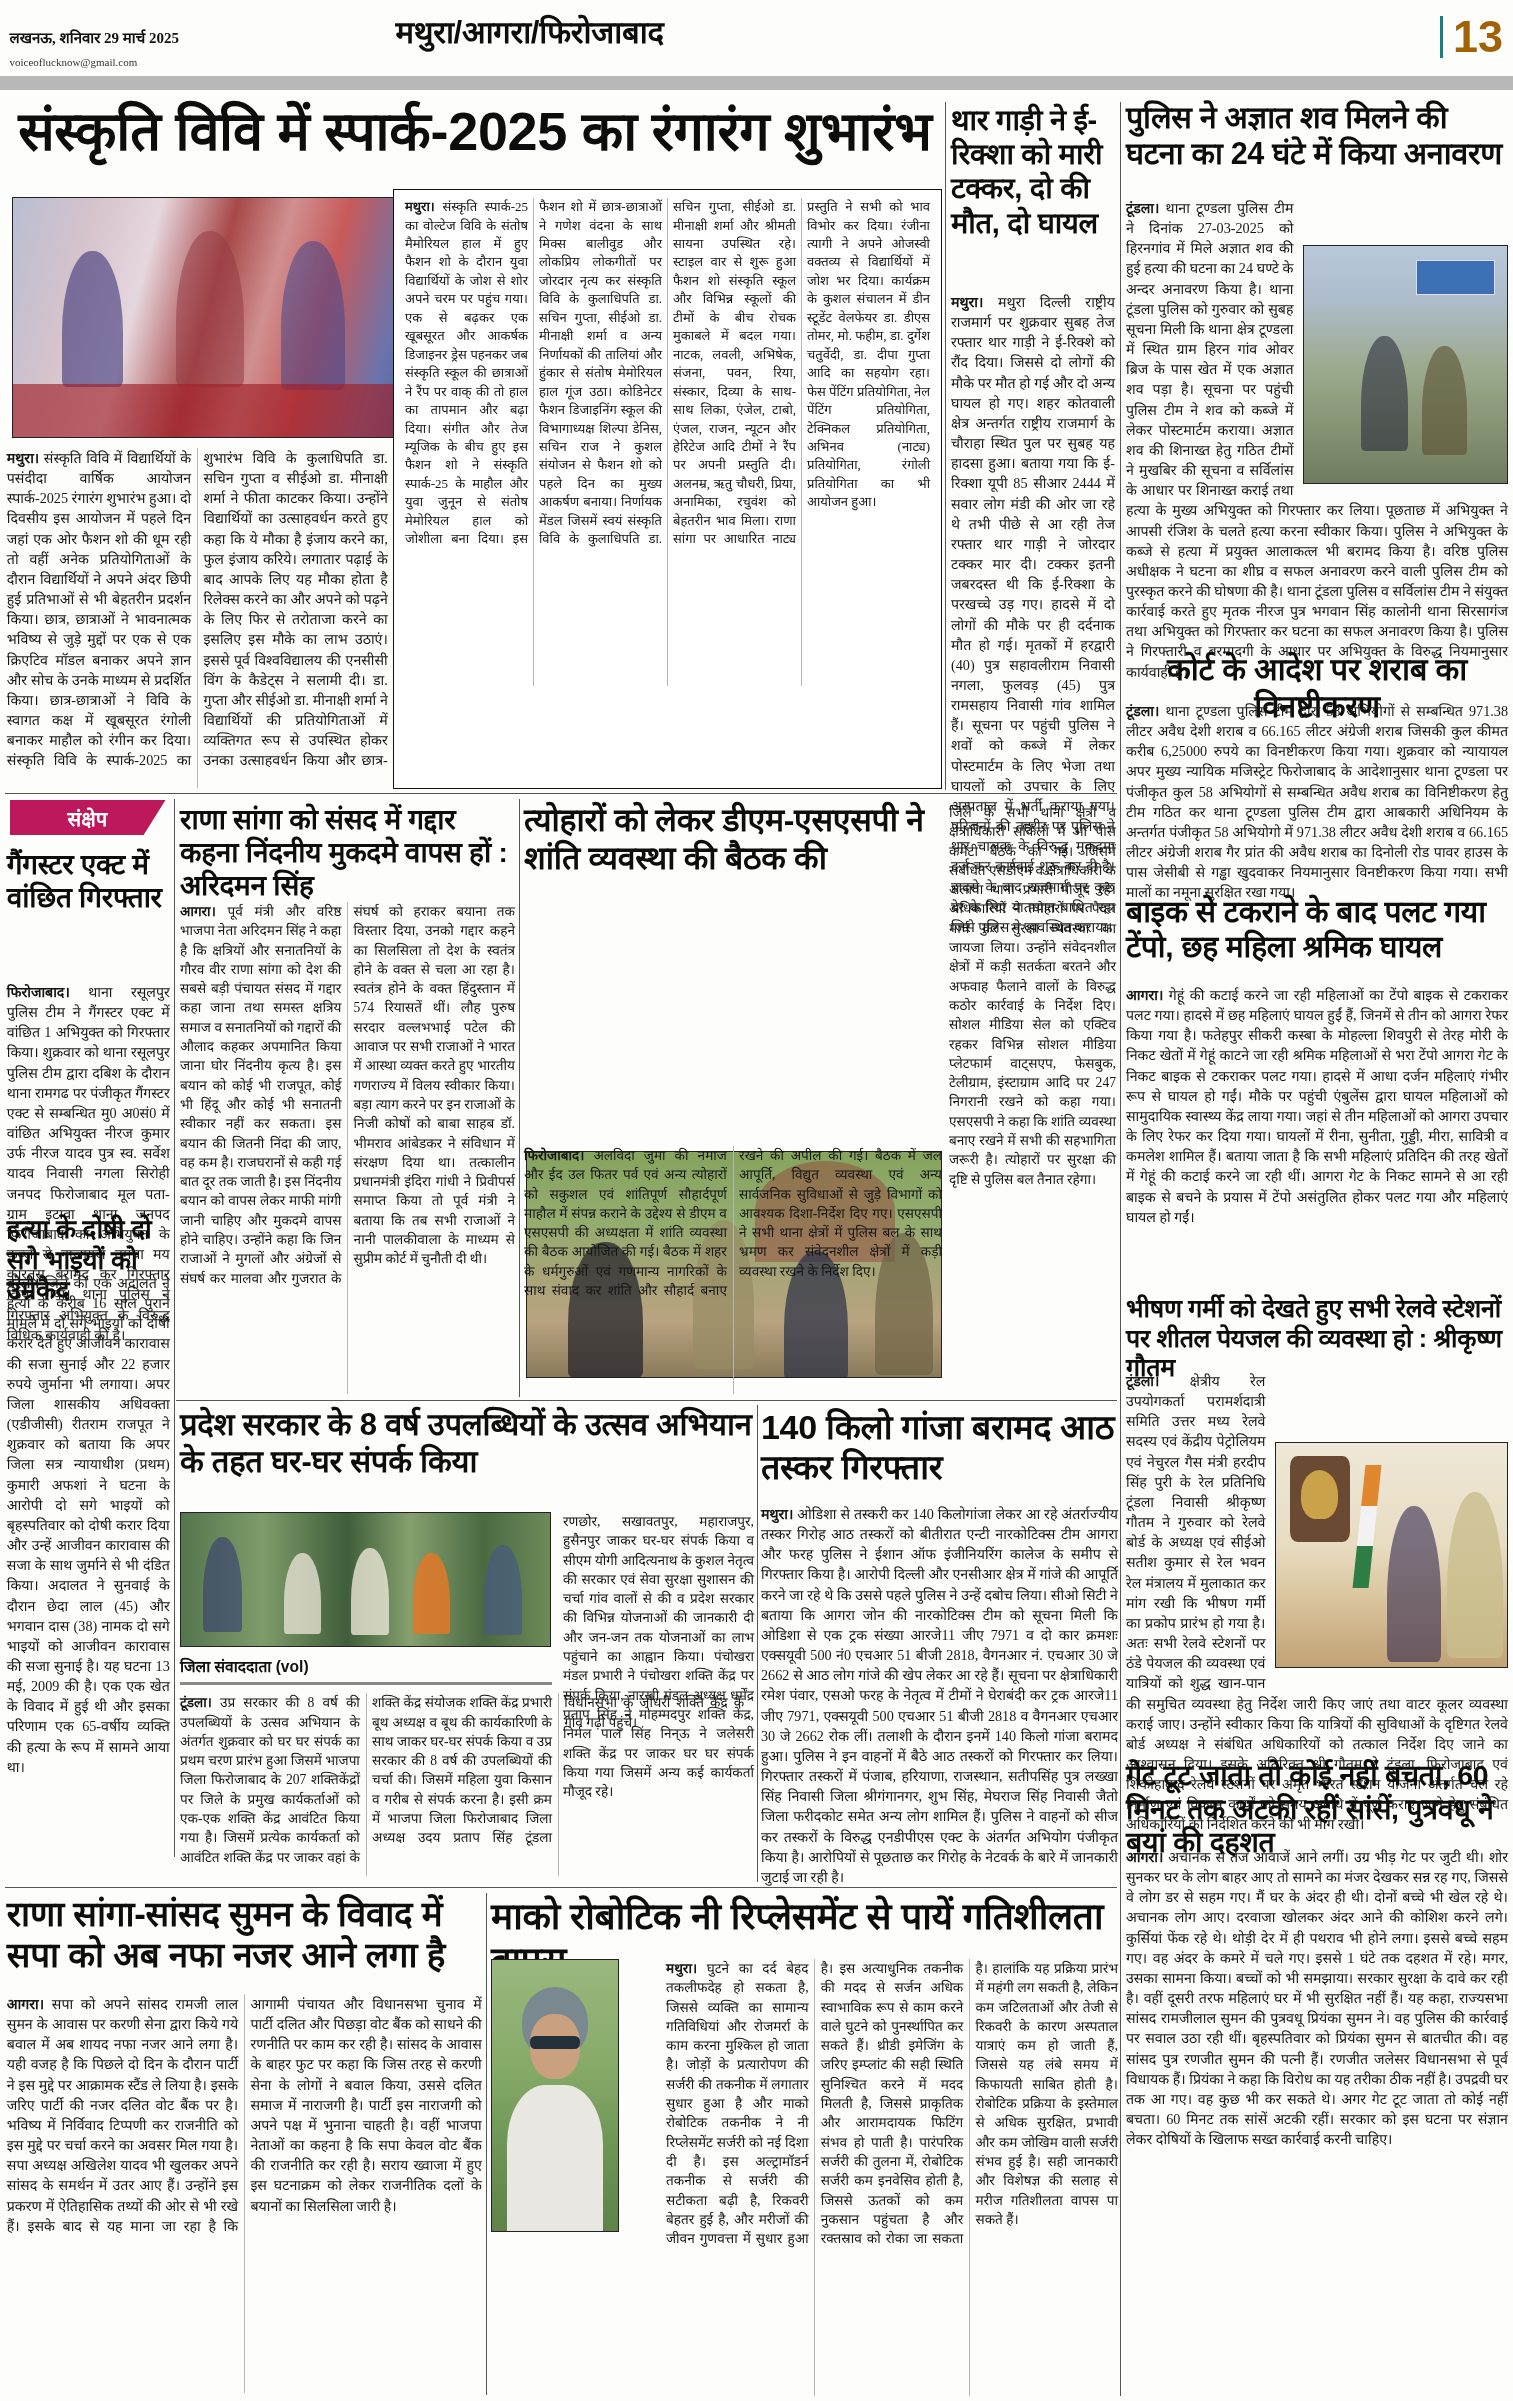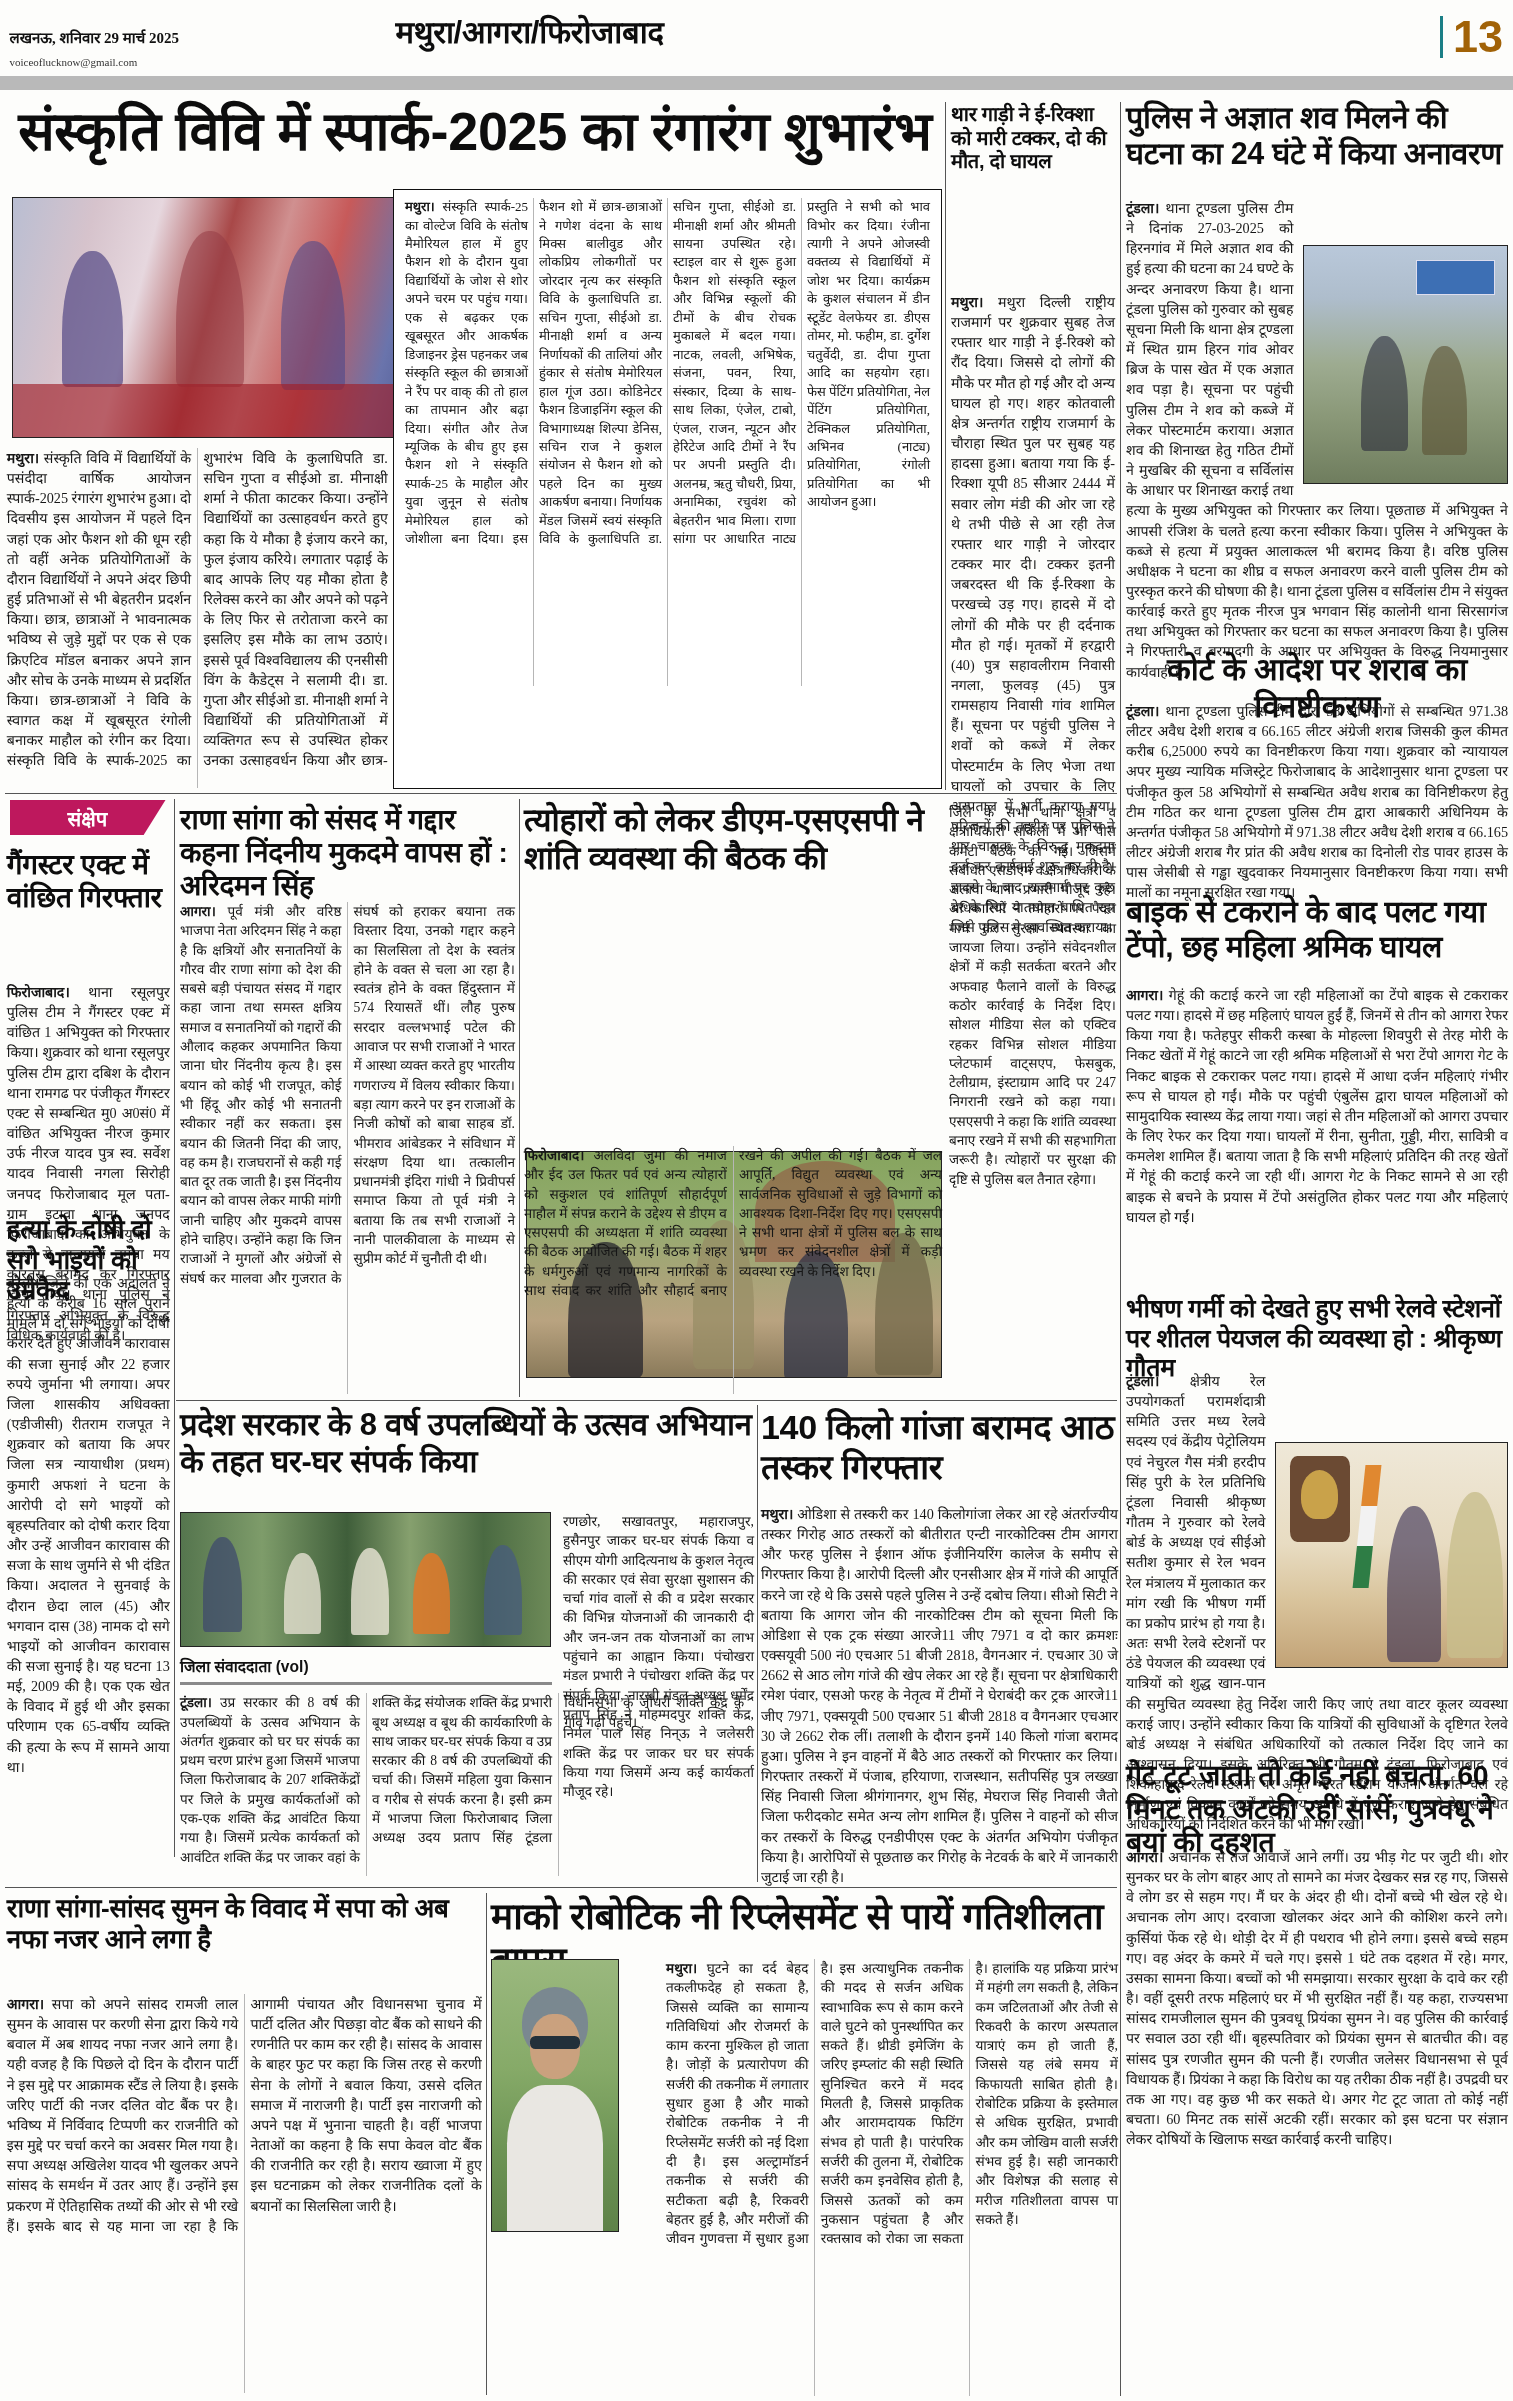--- a/index.html
+++ b/index.html
@@ -55,21 +55,21 @@
   <span>संस्कृति विवि में विद्यार्थियों के पसंदीदा वार्षिक आयोजन स्पार्क-2025 रंगारंग शुभारंभ हुआ। दो दिवसीय इस आयोजन में पहले दिन जहां एक ओर फैशन शो की धूम रही तो वहीं अनेक प्रतियोगिताओं के दौरान विद्यार्थियों ने अपने अंदर छिपी हुई प्रतिभाओं से भी बेहतरीन प्रदर्शन किया। छात्र, छात्राओं ने भावनात्मक भविष्य से जुड़े मुद्दों पर एक से एक क्रिएटिव मॉडल बनाकर अपने ज्ञान और सोच के उनके माध्यम से प्रदर्शित किया। छात्र-छात्राओं ने विवि के स्वागत कक्ष में खूबसूरत रंगोली बनाकर माहौल को रंगीन कर दिया। संस्कृति विवि के स्पार्क-2025 का शुभारंभ विवि के कुलाधिपति डा. सचिन गुप्ता व सीईओ डा. मीनाक्षी शर्मा ने फीता काटकर किया। उन्होंने विद्यार्थियों का उत्साहवर्धन करते हुए कहा कि ये मौका है इंजाय करने का, फुल इंजाय करिये। लगातार पढ़ाई के बाद आपके लिए यह मौका होता है रिलेक्स करने का और अपने को पढ़ने के लिए फिर से तरोताजा करने का इसलिए इस मौके का लाभ उठाएं। इससे पूर्व विश्वविद्यालय की एनसीसी विंग के कैडेट्स ने सलामी दी। डा. गुप्ता और सीईओ डा. मीनाक्षी शर्मा ने विद्यार्थियों की प्रतियोगिताओं में व्यक्तिगत रूप से उपस्थित होकर उनका उत्साहवर्धन किया और छात्र-छात्राओं को बड़ी संख्या में भाग लेने पर प्रशंसा की।</span>
 </div>
 
 <div class="abs boxed" style="left:393px;top:189px;width:549px;height:600px;padding:8.1px 11px;box-sizing:border-box;">
   <div class="bodytext cols4" style="font-size:13px;height:488px;">
     <span class="dl">मथुरा।</span>
     <span>संस्कृति स्पार्क-25 का वोल्टेज विवि के संतोष मैमोरियल हाल में हुए फैशन शो के दौरान युवा विद्यार्थियों के जोश से शोर अपने चरम पर पहुंच गया। एक से बढ़कर एक खूबसूरत और आकर्षक डिजाइनर ड्रेस पहनकर जब संस्कृति स्कूल की छात्राओं ने रैंप पर वाक् की तो हाल का तापमान और बढ़ा दिया। संगीत और तेज म्यूजिक के बीच हुए इस फैशन शो ने संस्कृति स्पार्क-25 के माहौल और युवा जुनून से संतोष मेमोरियल हाल को जोशीला बना दिया। इस फैशन शो में छात्र-छात्राओं ने गणेश वंदना के साथ मिक्स बालीवुड और लोकप्रिय लोकगीतों पर जोरदार नृत्य कर संस्कृति विवि के कुलाधिपति डा. सचिन गुप्ता, सीईओ डा. मीनाक्षी शर्मा व अन्य निर्णायकों की तालियां और हुंकार से संतोष मेमोरियल हाल गूंज उठा। कोडिनेटर फैशन डिजाइनिंग स्कूल की विभागाध्यक्ष शिल्पा डेनिस, सचिन राज ने कुशल संयोजन से फैशन शो को पहले दिन का मुख्य आकर्षण बनाया। निर्णायक मेंडल जिसमें स्वयं संस्कृति विवि के कुलाधिपति डा. सचिन गुप्ता, सीईओ डा. मीनाक्षी शर्मा और श्रीमती सायना उपस्थित रहे। स्टाइल वार से शुरू हुआ फैशन शो संस्कृति स्कूल और विभिन्न स्कूलों की टीमों के बीच रोचक मुकाबले में बदल गया। नाटक, लवली, अभिषेक, संजना, पवन, रिया, संस्कार, दिव्या के साथ-साथ लिका, एंजेल, टाबो, एंजल, राजन, न्यूटन और हेरिटेज आदि टीमों ने रैंप पर अपनी प्रस्तुति दी। अलनम्र, ऋतु चौधरी, प्रिया, अनामिका, रचुवंश को बेहतरीन भाव मिला। राणा सांगा पर आधारित नाट्य प्रस्तुति ने सभी को भाव विभोर कर दिया। रंजीना त्यागी ने अपने ओजस्वी वक्तव्य से विद्यार्थियों में जोश भर दिया। कार्यक्रम के कुशल संचालन में डीन स्टूडेंट वेलफेयर डा. डीएस तोमर, मो. फहीम, डा. दुर्गेश चतुर्वेदी, डा. दीपा गुप्ता आदि का सहयोग रहा। फेस पेंटिंग प्रतियोगिता, नेल पेंटिंग प्रतियोगिता, टेक्निकल प्रतियोगिता, अभिनव (नाट्य) प्रतियोगिता, रंगोली प्रतियोगिता का भी आयोजन हुआ।</span>
   </div>
 </div>
 
-<div class="abs hl" style="left:951px;top:103px;width:164px;font-size:20px;">थार गाड़ी ने ई-रिक्शा को मारी टक्कर, दो की मौत, दो घायल</div>
+<div class="abs hl" style="left:951px;top:103px;width:164px;font-size:29px;">थार गाड़ी ने ई-रिक्शा को मारी टक्कर, दो की मौत, दो घायल</div>
 <div class="abs bodytext" style="left:951px;top:292px;width:164px;height:496px;">
   <span class="dl">मथुरा।</span>
   <span>मथुरा दिल्ली राष्ट्रीय राजमार्ग पर शुक्रवार सुबह तेज रफ्तार थार गाड़ी ने ई-रिक्शे को रौंद दिया। जिससे दो लोगों की मौके पर मौत हो गई और दो अन्य घायल हो गए। शहर कोतवाली क्षेत्र अन्तर्गत राष्ट्रीय राजमार्ग के चौराहा स्थित पुल पर सुबह यह हादसा हुआ। बताया गया कि ई-रिक्शा यूपी 85 सीआर 2444 में सवार लोग मंडी की ओर जा रहे थे तभी पीछे से आ रही तेज रफ्तार थार गाड़ी ने जोरदार टक्कर मार दी। टक्कर इतनी जबरदस्त थी कि ई-रिक्शा के परखच्चे उड़ गए। हादसे में दो लोगों की मौके पर ही दर्दनाक मौत हो गई। मृतकों में हरद्वारी (40) पुत्र सहावलीराम निवासी नगला, फुलवड़ (45) पुत्र रामसहाय निवासी गांव शामिल हैं। सूचना पर पहुंची पुलिस ने शवों को कब्जे में लेकर पोस्टमार्टम के लिए भेजा तथा घायलों को उपचार के लिए अस्पताल में भर्ती कराया गया। परिजनों की तहरीर पर पुलिस ने थार चालक के विरुद्ध मुकदमा दर्ज कर कार्रवाई शुरू कर दी है। हादसे के बाद राजमार्ग पर कुछ देर के लिए यातायात बाधित रहा जिसे पुलिस ने व्यवस्थित कराया।</span>
 </div>
 
 <div class="abs hl" style="left:1126px;top:100px;width:382px;font-size:30.5px;">पुलिस ने अज्ञात शव मिलने की घटना का 24 घंटे में किया अनावरण</div>
 <div class="abs bodytext" style="left:1126px;top:198px;width:382px;height:448px;">
   <span class="photo" style="float:right;width:203px;height:237px;margin:47px 0 5.4px 9.5px;display:block;background:linear-gradient(180deg,#b9c8da 0%,#aebdcc 22%,#9dab90 50%,#8a9878 72%,#6f7d5e 100%);">
     <span class="abs" style="left:55%;top:6%;width:38%;height:14%;background:#3d6fb4;border:1.4px solid #dde;display:block;"></span>
     <span class="fig" style="left:28%;top:38%;width:47px;height:115px;"></span>
@@ -165,21 +165,21 @@
     <span>रणछोर, सखावतपुर, महाराजपुर, हुसैनपुर जाकर घर-घर संपर्क किया व सीएम योगी आदित्यनाथ के कुशल नेतृत्व की सरकार एवं सेवा सुरक्षा सुशासन की चर्चा गांव वालों से की व प्रदेश सरकार की विभिन्न योजनाओं की जानकारी दी और जन-जन तक योजनाओं का लाभ पहुंचाने का आह्वान किया। पंचोखरा मंडल प्रभारी ने पंचोखरा शक्ति केंद्र पर संपर्क किया, नारखी मंडल अध्यक्ष धर्मेंद्र प्रताप सिंह ने मोहम्मदपुर शक्ति केंद्र, निर्मल पाल सिंह निन्ऊ ने जलेसरी शक्ति केंद्र पर जाकर घर घर संपर्क किया गया जिसमें अन्य कई कार्यकर्ता मौजूद रहे।</span>
   </div>
 </div>
 
 <div class="abs hl" style="left:761px;top:1407px;width:357px;font-size:34px;">140 किलो गांजा बरामद आठ तस्कर गिरफ्तार</div>
 <div class="abs bodytext" style="left:761px;top:1504px;width:357px;height:377px;">
   <span class="dl">मथुरा।</span>
   <span>ओडिशा से तस्करी कर 140 किलोगांजा लेकर आ रहे अंतर्राज्यीय तस्कर गिरोह आठ तस्करों को बीतीरात एन्टी नारकोटिक्स टीम आगरा और फरह पुलिस ने ईशान ऑफ इंजीनियरिंग कालेज के समीप से गिरफ्तार किया है। आरोपी दिल्ली और एनसीआर क्षेत्र में गांजे की आपूर्ति करने जा रहे थे कि उससे पहले पुलिस ने उन्हें दबोच लिया। सीओ सिटी ने बताया कि आगरा जोन की नारकोटिक्स टीम को सूचना मिली कि ओडिशा से एक ट्रक संख्या आरजे11 जीए 7971 व दो कार क्रमशः एक्सयूवी 500 नं0 एचआर 51 बीजी 2818, वैगनआर नं. एचआर 30 जे 2662 से आठ लोग गांजे की खेप लेकर आ रहे हैं। सूचना पर क्षेत्राधिकारी रमेश पंवार, एसओ फरह के नेतृत्व में टीमों ने घेराबंदी कर ट्रक आरजे11 जीए 7971, एक्सयूवी 500 एचआर 51 बीजी 2818 व वैगनआर एचआर 30 जे 2662 रोक लीं। तलाशी के दौरान इनमें 140 किलो गांजा बरामद हुआ। पुलिस ने इन वाहनों में बैठे आठ तस्करों को गिरफ्तार कर लिया। गिरफ्तार तस्करों में पंजाब, हरियाणा, राजस्थान, सतीपसिंह पुत्र लख्खा सिंह निवासी जिला श्रीगंगानगर, शुभ सिंह, मेघराज सिंह निवासी जैतो जिला फरीदकोट समेत अन्य लोग शामिल हैं। पुलिस ने वाहनों को सीज कर तस्करों के विरुद्ध एनडीपीएस एक्ट के अंतर्गत अभियोग पंजीकृत किया है। आरोपियों से पूछताछ कर गिरोह के नेटवर्क के बारे में जानकारी जुटाई जा रही है।</span>
 </div>
 
-<div class="abs hl" style="left:6.8px;top:1893px;width:475px;font-size:26px;">राणा सांगा-सांसद सुमन के विवाद में सपा को अब नफा नजर आने लगा है</div>
+<div class="abs hl" style="left:6.8px;top:1893px;width:475px;font-size:35px;">राणा सांगा-सांसद सुमन के विवाद में सपा को अब नफा नजर आने लगा है</div>
 <div class="abs bodytext cols2" style="left:6.8px;top:1994px;width:475px;height:399px;">
   <span class="dl">आगरा।</span>
   <span>सपा को अपने सांसद रामजी लाल सुमन के आवास पर करणी सेना द्वारा किये गये बवाल में अब शायद नफा नजर आने लगा है। यही वजह है कि पिछले दो दिन के दौरान पार्टी ने इस मुद्दे पर आक्रामक स्टैंड ले लिया है। इसके जरिए पार्टी की नजर दलित वोट बैंक पर है। भविष्य में निर्विवाद टिप्पणी कर राजनीति को इस मुद्दे पर चर्चा करने का अवसर मिल गया है। सपा अध्यक्ष अखिलेश यादव भी खुलकर अपने सांसद के समर्थन में उतर आए हैं। उन्होंने इस प्रकरण में ऐतिहासिक तथ्यों की ओर से भी रखे हैं। इसके बाद से यह माना जा रहा है कि आगामी पंचायत और विधानसभा चुनाव में पार्टी दलित और पिछड़ा वोट बैंक को साधने की रणनीति पर काम कर रही है। सांसद के आवास के बाहर फुट पर कहा कि जिस तरह से करणी सेना के लोगों ने बवाल किया, उससे दलित समाज में नाराजगी है। पार्टी इस नाराजगी को अपने पक्ष में भुनाना चाहती है। वहीं भाजपा नेताओं का कहना है कि सपा केवल वोट बैंक की राजनीति कर रही है। सराय ख्वाजा में हुए इस घटनाक्रम को लेकर राजनीतिक दलों के बयानों का सिलसिला जारी है।</span>
 </div>
 
 <div class="abs hl" style="left:491px;top:1895px;width:627px;font-size:37px;">माको रोबोटिक नी रिप्लेसमेंट से पायें गतिशीलता वापस</div>
 <div class="abs" style="left:491px;top:1959px;width:627px;height:437px;display:flex;gap:11px;">
   <div class="photo" style="width:126px;height:271px;flex:0 0 auto;background:linear-gradient(180deg,#9ab87e 0%,#86aa68 40%,#6d9455 70%,#5e8248 100%);">
     <div class="abs" style="left:24%;top:10%;width:52%;height:26%;background:#7a8890;border-radius:50% 50% 45% 45%;"></div>
     <div class="abs" style="left:30%;top:20%;width:40%;height:24%;background:#caa17e;border-radius:45%;"></div>

